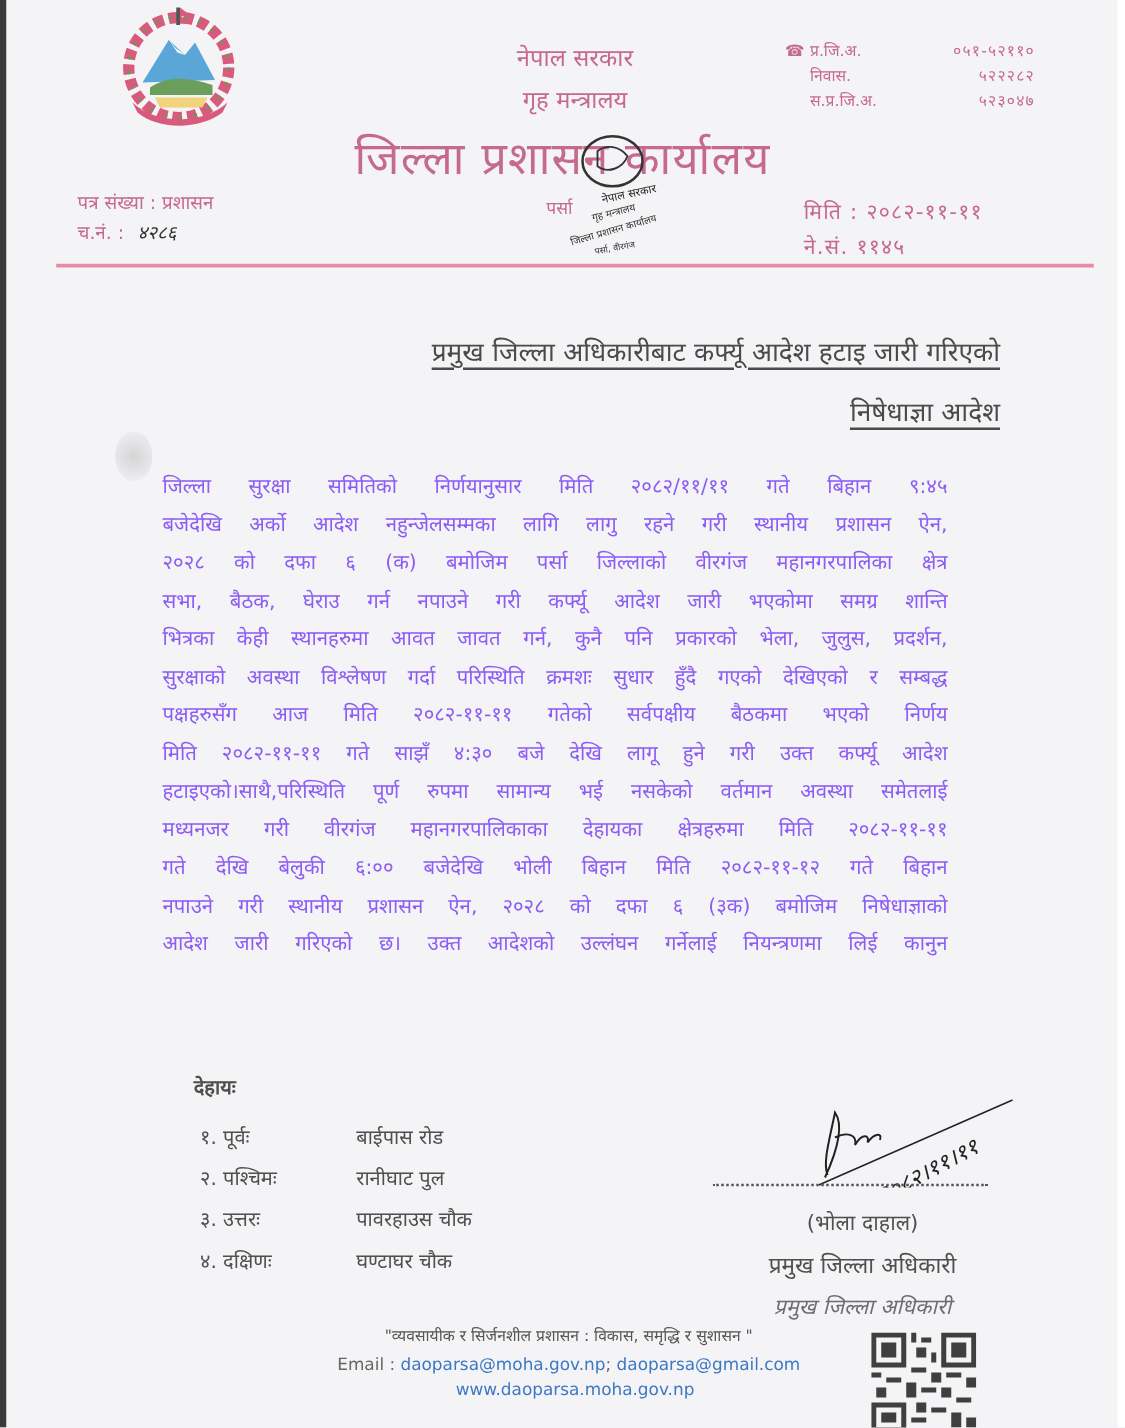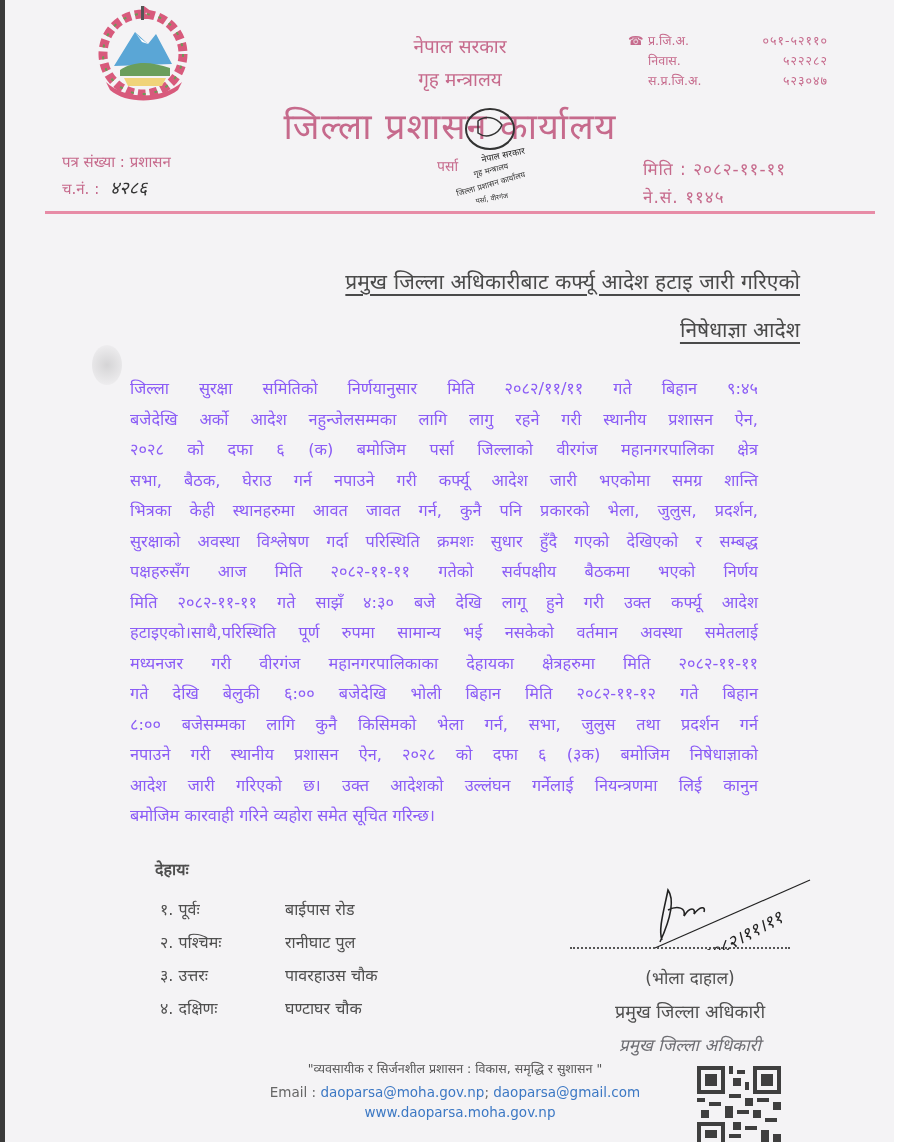--- a/index.html
+++ b/index.html
@@ -17,21 +17,21 @@
   .hdr-c { left:260px; width:400px; text-align:center; }
   .gov { top:33px; font-size:19px; }
   .min { top:66px; font-size:19px; }
   .office { top:101px; font-size:36px; left:200px; width:500px; letter-spacing:1px; }
   .contact { left:648px; top:31px; font-size:12.5px; line-height:20px; }
   .contact .row { display:flex; }
   .contact .lbl { width:80px; }
   .contact .val { width:100px; text-align:right; letter-spacing:1px; }
   .refno { left:62px; top:151px; font-size:15px; }
   .chno { left:62px; top:175px; font-size:15px; }
-  .chno .hand { font-family:"DejaVu Serif", serif; font-style:italic; color:#333; font-size:18px; margin-left:6px; }
+  .chno .hand { font-family:"DejaVu Serif", serif; font-style:italic; color:#333; font-size:15px; margin-left:6px; }
   .date { left:643px; top:157px; font-size:17px; letter-spacing:1px; }
   .ns { left:643px; top:185px; font-size:17px; letter-spacing:1px; }
   .stamp { left:430px; top:105px; width:120px; height:100px; }
   .stamp-lbl { left:437px; top:156px; font-size:14px; }
   .rule { left:45px; top:211px; width:830px; height:3px; background:#e78ba6; }
   .title { left:100px; width:700px; text-align:right; font-size:21px; color:#4a4a4a; text-decoration:underline; text-underline-offset:5px; }
   .t1 { top:267px; }
   .t2 { top:315px; }
   .body { left:130px; top:374px; width:628px; font-size:16.3px; line-height:30.5px; color:#8b5cf6; text-align:justify; }
   .body p { margin:0; text-align-last:justify; }
@@ -130,24 +130,22 @@
   <p>बजेदेखि अर्को आदेश नहुन्जेलसम्मका लागि लागु रहने गरी स्थानीय प्रशासन ऐन,</p>
   <p>२०२८ को दफा ६ (क) बमोजिम पर्सा जिल्लाको वीरगंज महानगरपालिका क्षेत्र</p>
   <p>सभा, बैठक, घेराउ गर्न नपाउने गरी कर्फ्यू आदेश जारी भएकोमा समग्र शान्ति</p>
   <p>भित्रका केही स्थानहरुमा आवत जावत गर्न, कुनै पनि प्रकारको भेला, जुलुस, प्रदर्शन,</p>
   <p>सुरक्षाको अवस्था विश्लेषण गर्दा परिस्थिति क्रमशः सुधार हुँदै गएको देखिएको र सम्बद्ध</p>
   <p>पक्षहरुसँग आज मिति २०८२-११-११ गतेको सर्वपक्षीय बैठकमा भएको निर्णय</p>
   <p>मिति २०८२-११-११ गते साझँ ४:३० बजे देखि लागू हुने गरी उक्त कर्फ्यू आदेश</p>
   <p>हटाइएको।साथै,परिस्थिति पूर्ण रुपमा सामान्य भई नसकेको वर्तमान अवस्था समेतलाई</p>
   <p>मध्यनजर गरी वीरगंज महानगरपालिकाका देहायका क्षेत्रहरुमा मिति २०८२-११-११</p>
   <p>गते देखि बेलुकी ६:०० बजेदेखि भोली बिहान मिति २०८२-११-१२ गते बिहान</p>
-  <p>८:०० बजेसम्मका लागि कुनै किसिमको भेला गर्न, सभा, जुलुस तथा प्रदर्शन गर्न</p>
   <p>नपाउने गरी स्थानीय प्रशासन ऐन, २०२८ को दफा ६ (३क) बमोजिम निषेधाज्ञाको</p>
   <p>आदेश जारी गरिएको छ। उक्त आदेशको उल्लंघन गर्नेलाई नियन्त्रणमा लिई कानुन</p>
-  <p class="last">बमोजिम कारवाही गरिने व्यहोरा समेत सूचित गरिन्छ।</p>
 </div>
 
 <div class="abs annex">देहायः</div>
 <div class="abs dir-list">
   <div class="dir-row">
     <span class="dir-key">१. पूर्वः</span>
     <span>बाईपास रोड</span>
   </div>
   <div class="dir-row">
     <span class="dir-key">२. पश्चिमः</span>

